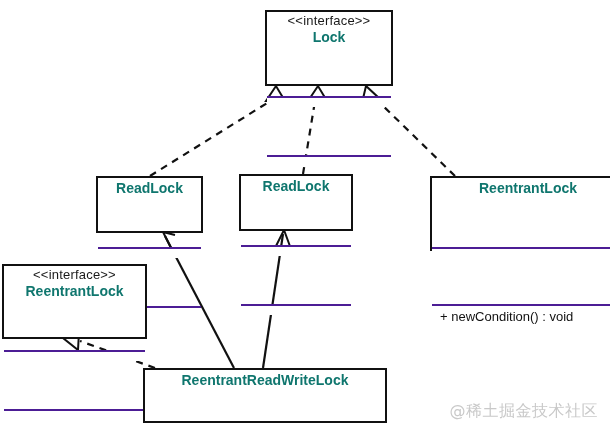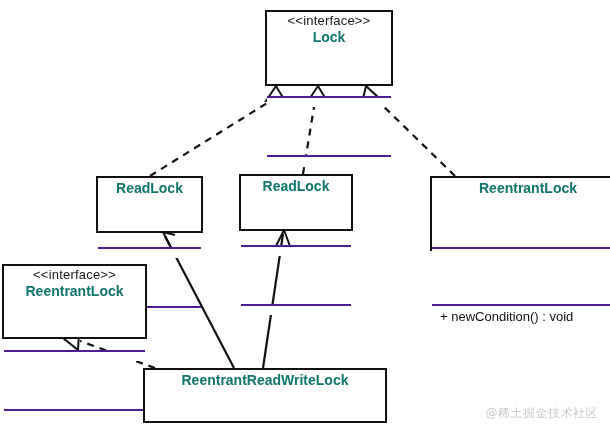--- a/index.html
+++ b/index.html
@@ -75,21 +75,21 @@
     left: 0;
     top: 0;
     width: 610px;
     height: 429px;
     z-index: 2;
   }
   .watermark {
     position: absolute;
     right: 12px;
     bottom: 7px;
-    font-size: 12px;
+    font-size: 16px;
     color: #c9c9c9;
     letter-spacing: 0.5px;
     white-space: nowrap;
     z-index: 8;
     font-family: "DejaVu Sans", sans-serif;
   }
 </style>
 </head>
 <body>
 

